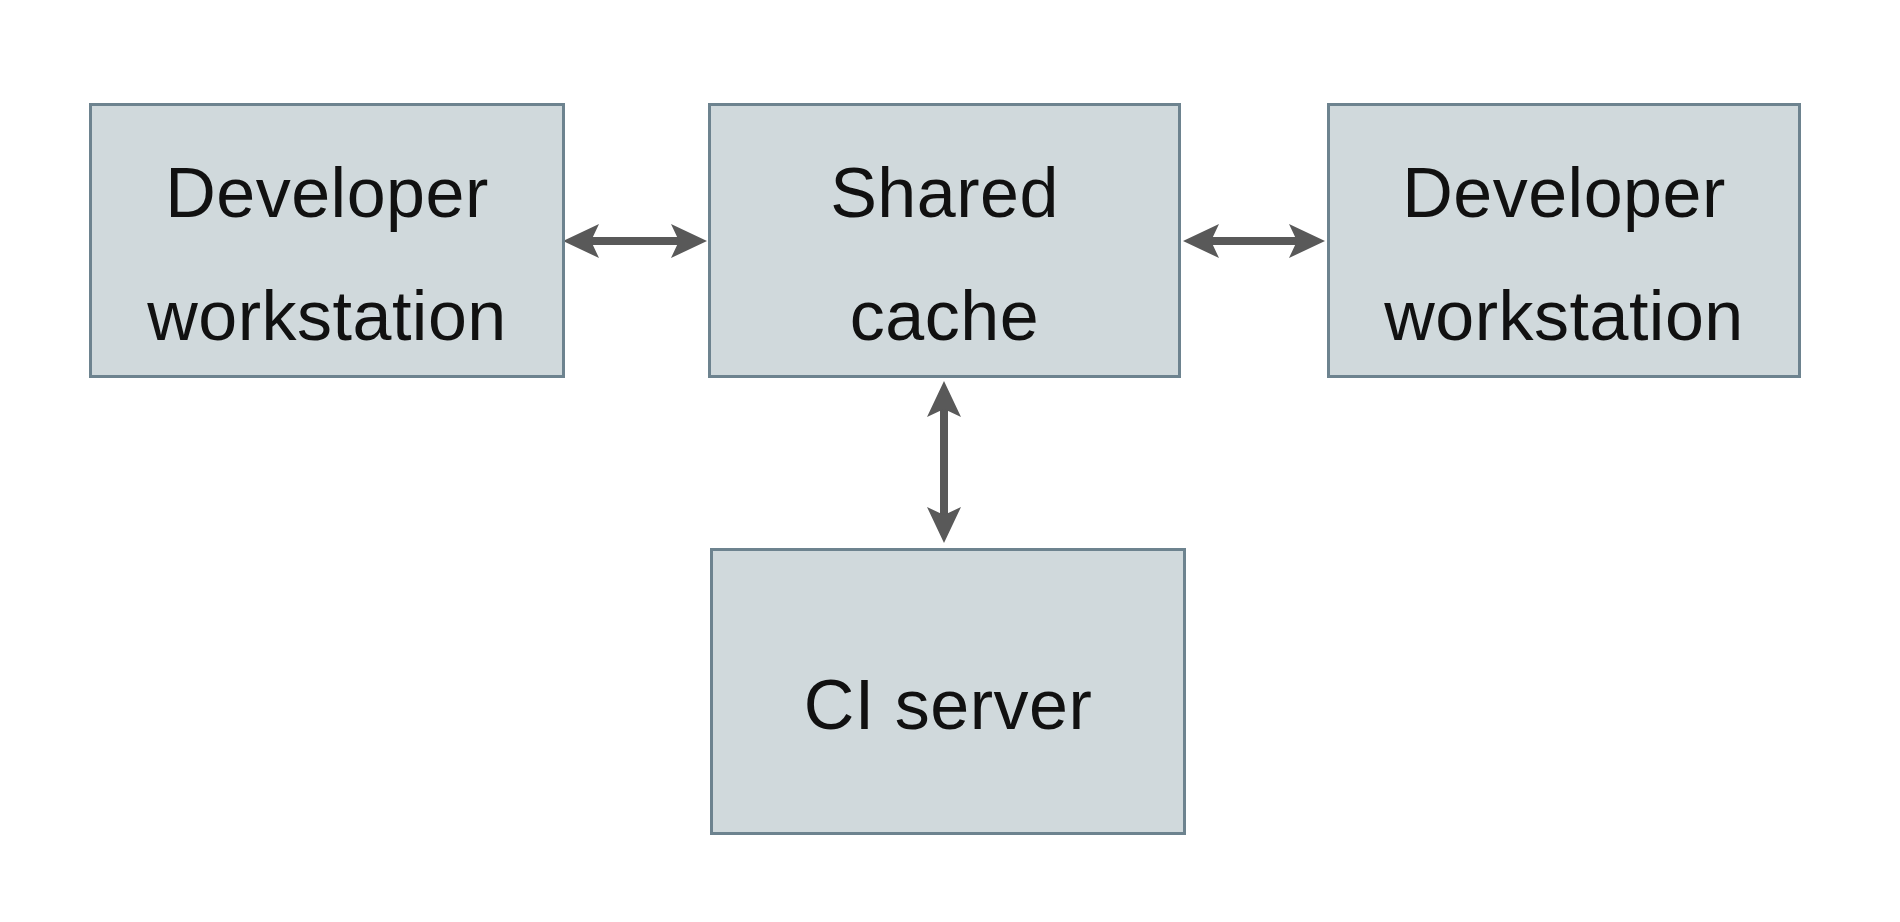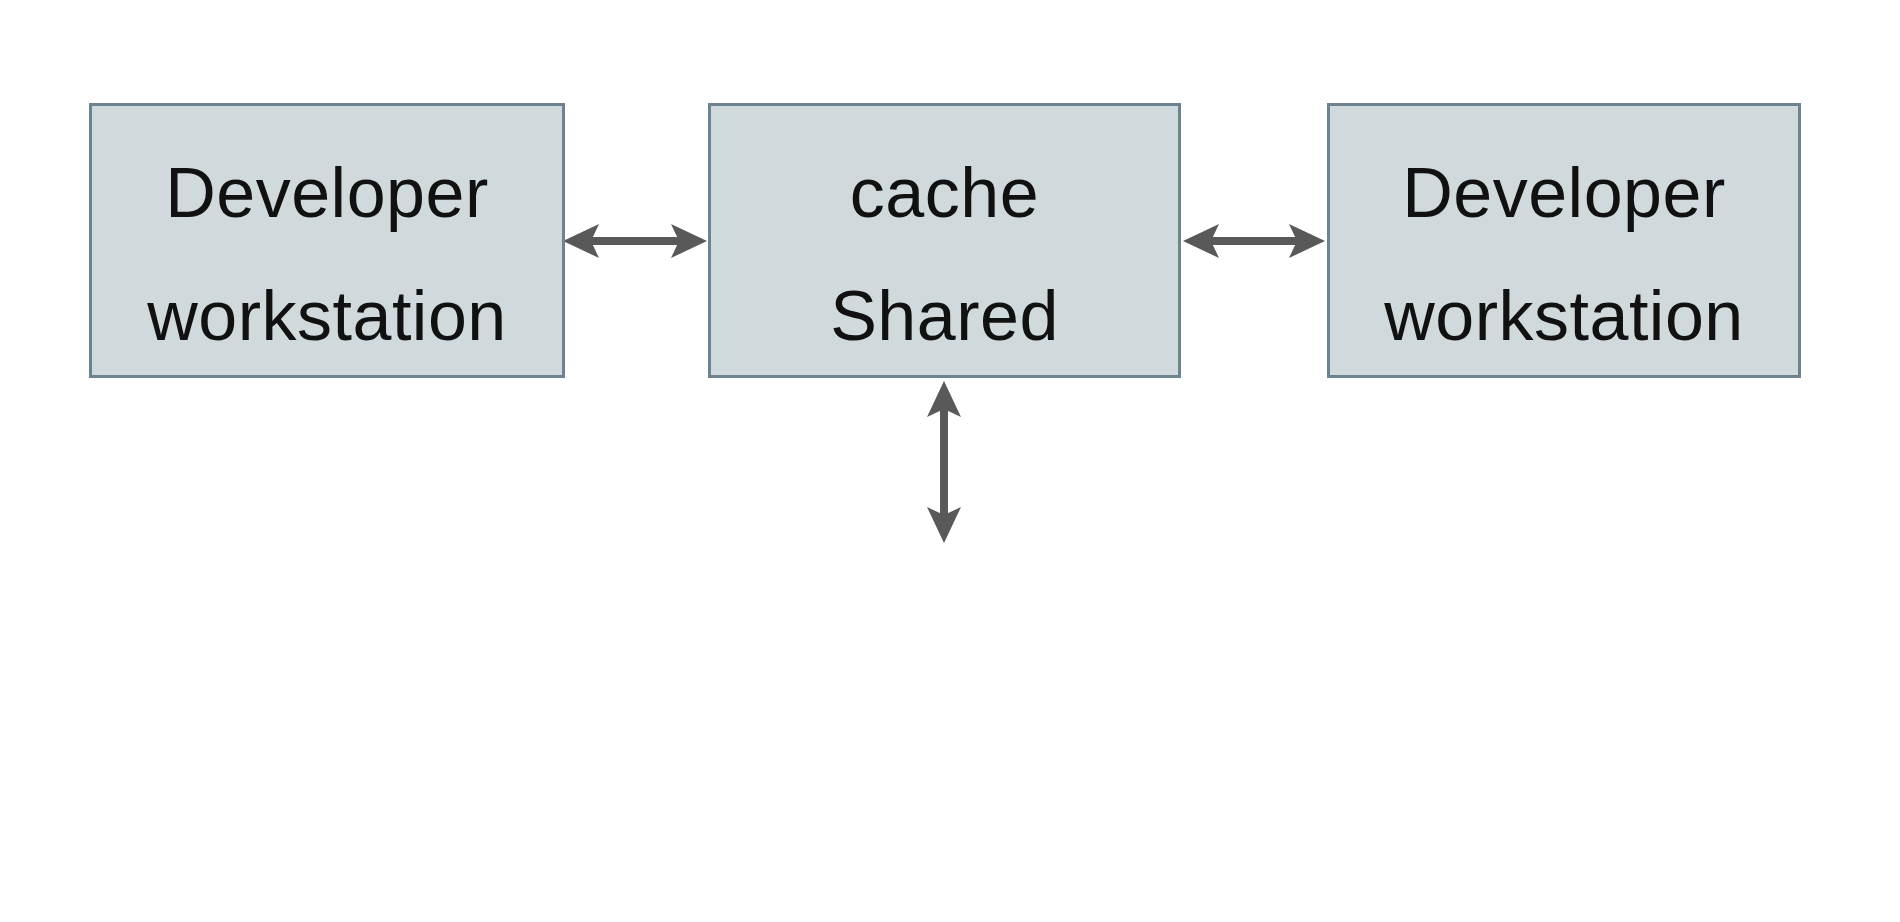--- a/index.html
+++ b/index.html
@@ -78,26 +78,31 @@
 
   <div class="node" id="node-dev-left">
     <div class="label">
       <span class="line">Developer</span>
       <span class="line">workstation</span>
     </div>
   </div>
 
   <div class="node" id="node-shared">
     <div class="label">
+      <span class="line">Shared</span>
       <span class="line">cache</span>
-      <span class="line">Shared</span>
     </div>
   </div>
 
   <div class="node" id="node-dev-right">
     <div class="label">
       <span class="line">Developer</span>
       <span class="line">workstation</span>
     </div>
   </div>
 
+  <div class="node" id="node-ci-server">
+    <div class="label">
+      <span class="line">CI server</span>
+    </div>
+  </div>
 
 </div>
 
 </body></html>

